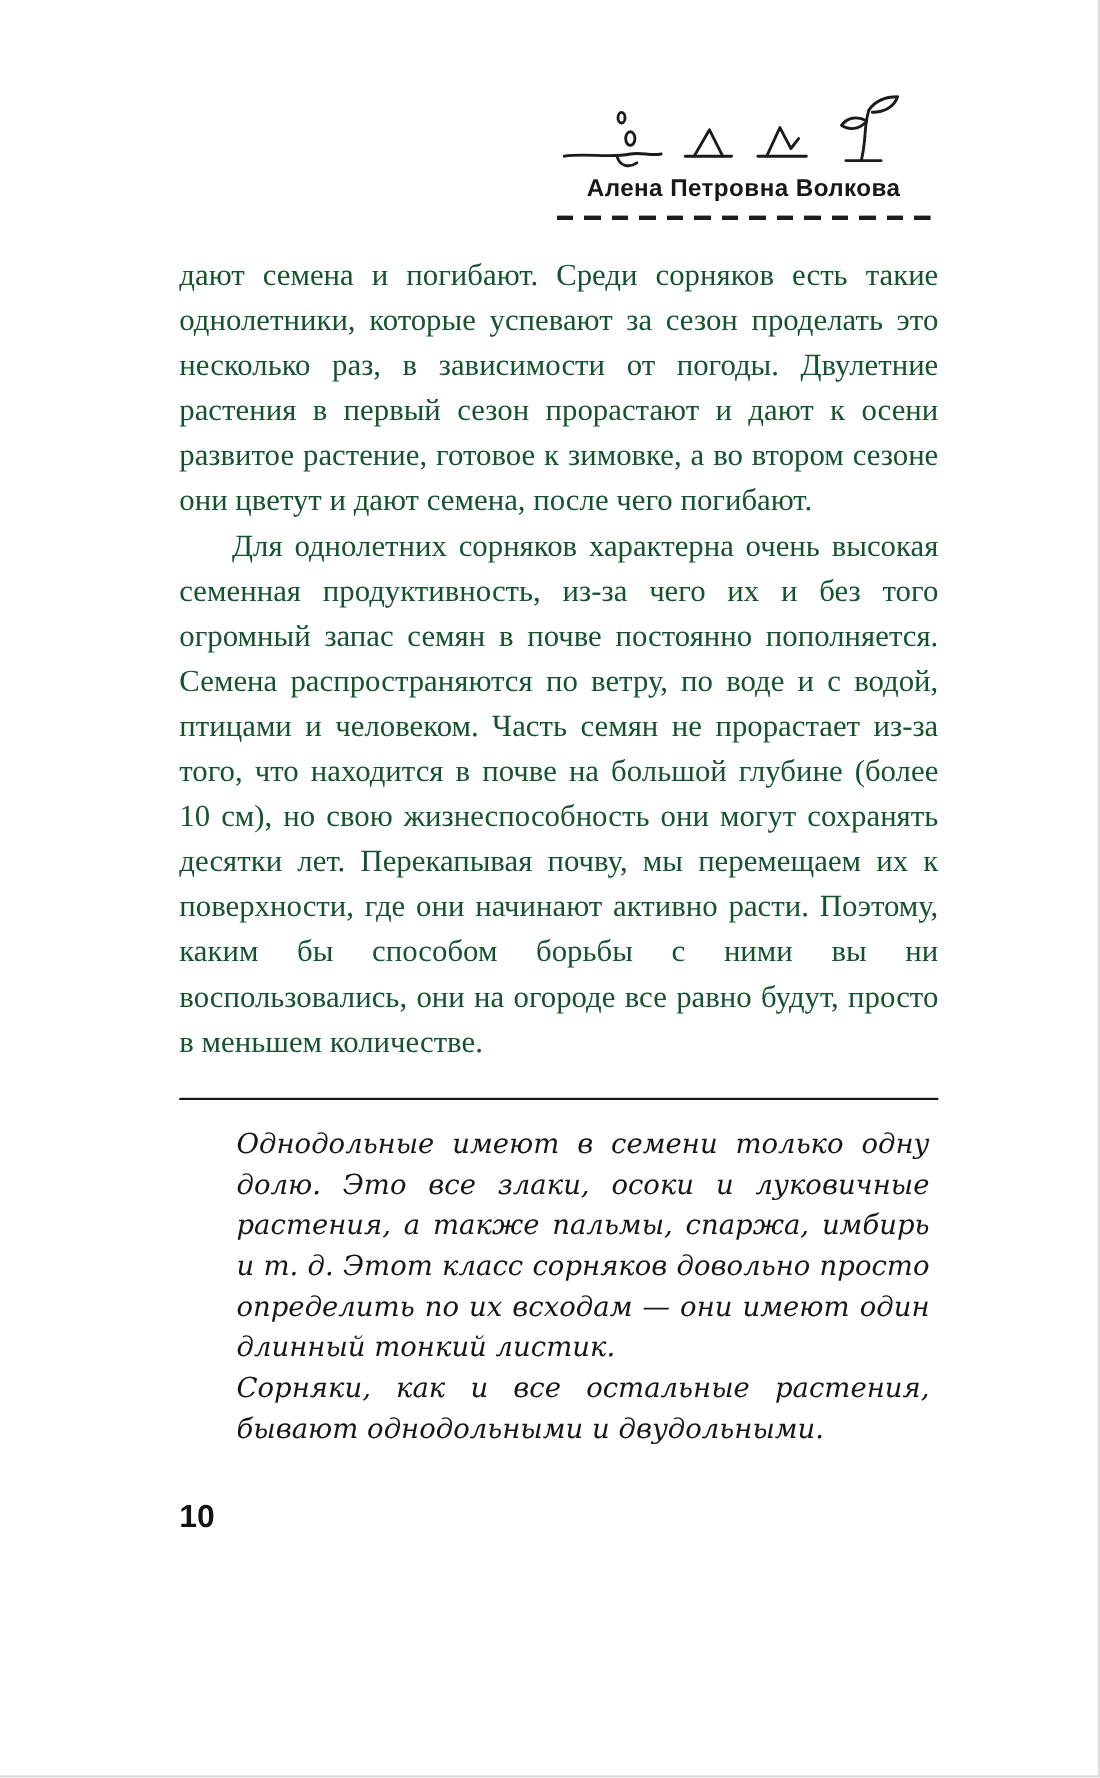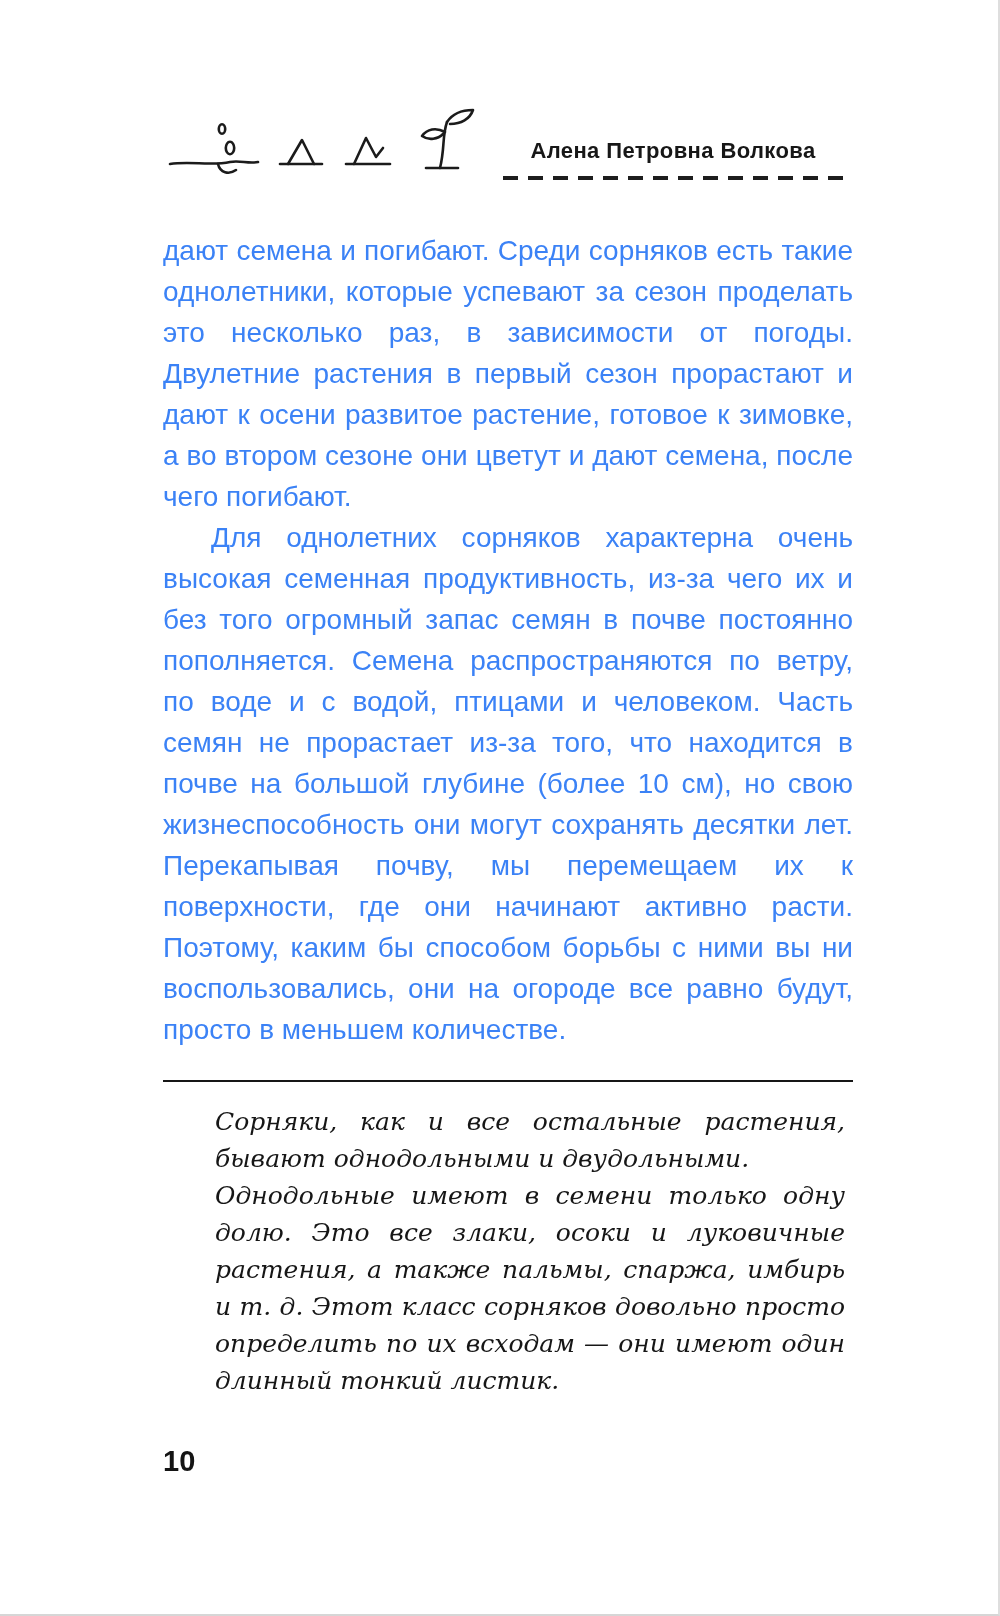--- a/index.html
+++ b/index.html
@@ -20,24 +20,25 @@
     color: #1c1c1c;
   }
   .content {
     box-sizing: border-box;
     padding: 0 145px 0 163px;
   }
   
   .page-header {
     display: flex;
     align-items: flex-end;
-    justify-content: flex-start;
+    justify-content: center;
     margin-top: 106px;
     padding: 0 152px 0 168px;
     height: 74px;
+    flex-direction: column;
   }
   .sketches {
     flex: 0 0 auto;
     width: 335px;
     height: 72px;
   }
   .author-block {
     flex: 0 0 auto;
     width: 340px;
     display: flex;
@@ -56,25 +57,25 @@
   .dashed-rule {
     width: 100%;
     height: 4px;
     background: repeating-linear-gradient(90deg,
       #1d1d1d 0px, #1d1d1d 15px,
       transparent 15px, transparent 25px);
   }
   
   .body-text {
     margin-top: 50px;
-    font-family: Liberation Sans, sans-serif;
+    font-family: Liberation Serif, serif;
     font-size: 28px;
     line-height: 41px;
     text-align: justify;
-    color: #3b82f6;
+    color: #14532d;
   }
   .body-text p { margin: 0; }
   .body-text p.indented { text-indent: 48px; }
   
   .section-rule {
     margin-top: 30px;
     height: 0;
     border: 0;
     border-top: 2px solid #161616;
     width: 100%;
@@ -138,21 +139,21 @@
   <main class="content">
 
     <section class="body-text">
       <p>дают семена и погибают. Среди сорняков есть такие однолетники, которые успевают за сезон проделать это несколько раз, в зависимости от погоды. Двулетние растения в первый сезон прорастают и дают к осени развитое растение, готовое к зимовке, а во втором сезоне они цветут и дают семена, после чего погибают.</p>
       <p class="indented">Для однолетних сорняков характерна очень высокая семенная продуктивность, из-за чего их и без того огромный запас семян в почве постоянно пополняется. Семена распространяются по ветру, по воде и с водой, птицами и человеком. Часть семян не прорастает из-за того, что находится в почве на большой глубине (более 10 см), но свою жизнеспособность они могут сохранять десятки лет. Перекапывая почву, мы перемещаем их к поверхности, где они начинают активно расти. Поэтому, каким бы способом борьбы с ними вы ни воспользовались, они на огороде все равно будут, просто в меньшем количестве.</p>
     </section>
 
     <hr class="section-rule">
 
     <section class="note-block">
+      <p>Однодольные имеют в семени только одну долю. Это все злаки, осоки и луковичные растения, а также пальмы, спаржа, имбирь и т. д. Этот класс сорняков довольно просто определить по их всходам — они имеют один длинный тонкий листик.</p>
       <p>Сорняки, как и все остальные растения, бывают однодольными и двудольными.</p>
-      <p>Однодольные имеют в семени только одну долю. Это все злаки, осоки и луковичные растения, а также пальмы, спаржа, имбирь и т. д. Этот класс сорняков довольно просто определить по их всходам — они имеют один длинный тонкий листик.</p>
     </section>
 
     <div class="page-number">10</div>
 
   </main>
 
 </div>
 
 </body></html>

